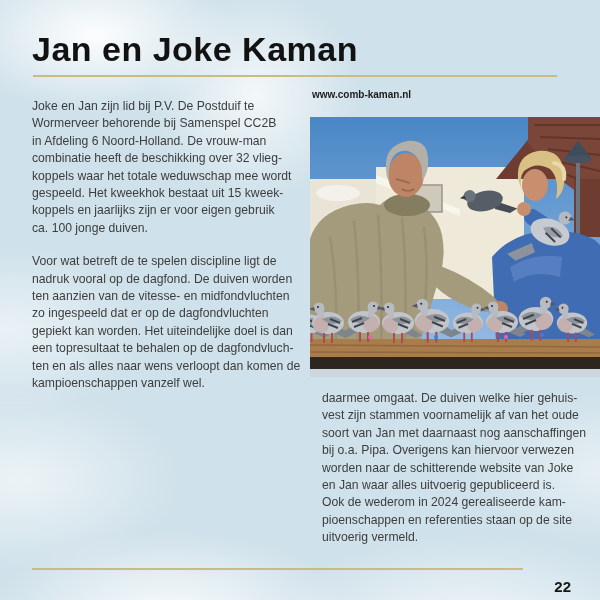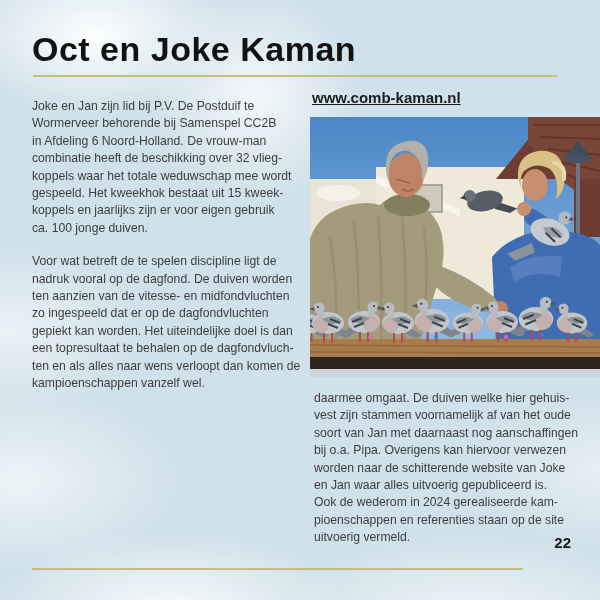--- a/index.html
+++ b/index.html
@@ -24,51 +24,51 @@
   .title{
     position:absolute; left:32px; top:30px;
     font-size:34px; font-weight:700; letter-spacing:.5px; color:#121212;
   }
   .title-rule{
     position:absolute; left:33px; top:75px; width:524px; height:2px;
     background:#c9bc80;
   }
   .website-link{
     position:absolute; left:312px; top:89px;
-    font-size:15px; font-weight:700; color:#1c1c1c;
-    text-decoration:underline; cursor:pointer;
+    font-size:10px; font-weight:700; color:#1c1c1c;
+    cursor:pointer;
   }
   .col-left{
     position:absolute; left:32px; top:98px; width:288px;
     font-size:12.2px; line-height:17.4px;
   }
   .col-left p{ margin-bottom:16px; }
   .col-right{
-    position:absolute; left:314px; top:390px; width:278px;
+    position:absolute; left:322px; top:390px; width:278px;
     font-size:12.2px; line-height:17.4px;
   }
   .photo{
     position:absolute; left:310px; top:117px; width:290px; height:260px;
     display:block;
   }
   .footer-rule{
     position:absolute; left:32px; top:568px; width:491px; height:2px;
     background:#c9bc80;
   }
   .page-number{
-    position:absolute; right:29px; top:534px;
+    position:absolute; right:29px; top:578px;
     font-size:15px; font-weight:700; color:#151515;
   }
 </style>
 </head>
 <body>
 
 <div class="page">
 
-  <h1 class="title">Oct en Joke Kaman</h1>
+  <h1 class="title">Jan en Joke Kaman</h1>
   <div class="title-rule"></div>
 
   <a class="website-link">www.comb-kaman.nl</a>
 
   <div class="col-left">
     <p>Joke en Jan zijn lid bij P.V. De Postduif te<br>Wormerveer behorende bij Samenspel CC2B<br>in  Afdeling 6 Noord-Holland. De vrouw-man<br>combinatie heeft de beschikking over 32 vlieg-<br>koppels waar het totale weduwschap mee wordt<br>gespeeld. Het kweekhok bestaat uit 15 kweek-<br>koppels en jaarlijks zijn er voor eigen gebruik<br>ca. 100 jonge duiven.</p>
     <p>Voor wat betreft de te spelen discipline ligt de<br>nadruk vooral op de dagfond. De duiven worden<br>ten aanzien van de vitesse- en midfondvluchten<br>zo ingespeeld dat er op de dagfondvluchten<br>gepiekt kan worden. Het uiteindelijke doel is dan<br>een topresultaat te behalen op de dagfondvluch-<br>ten en als alles naar wens verloopt dan komen de<br>kampioenschappen vanzelf wel.</p>
   </div>
 
   <svg class="photo" viewBox="0 0 290 260" preserveAspectRatio="none" aria-hidden="true">

